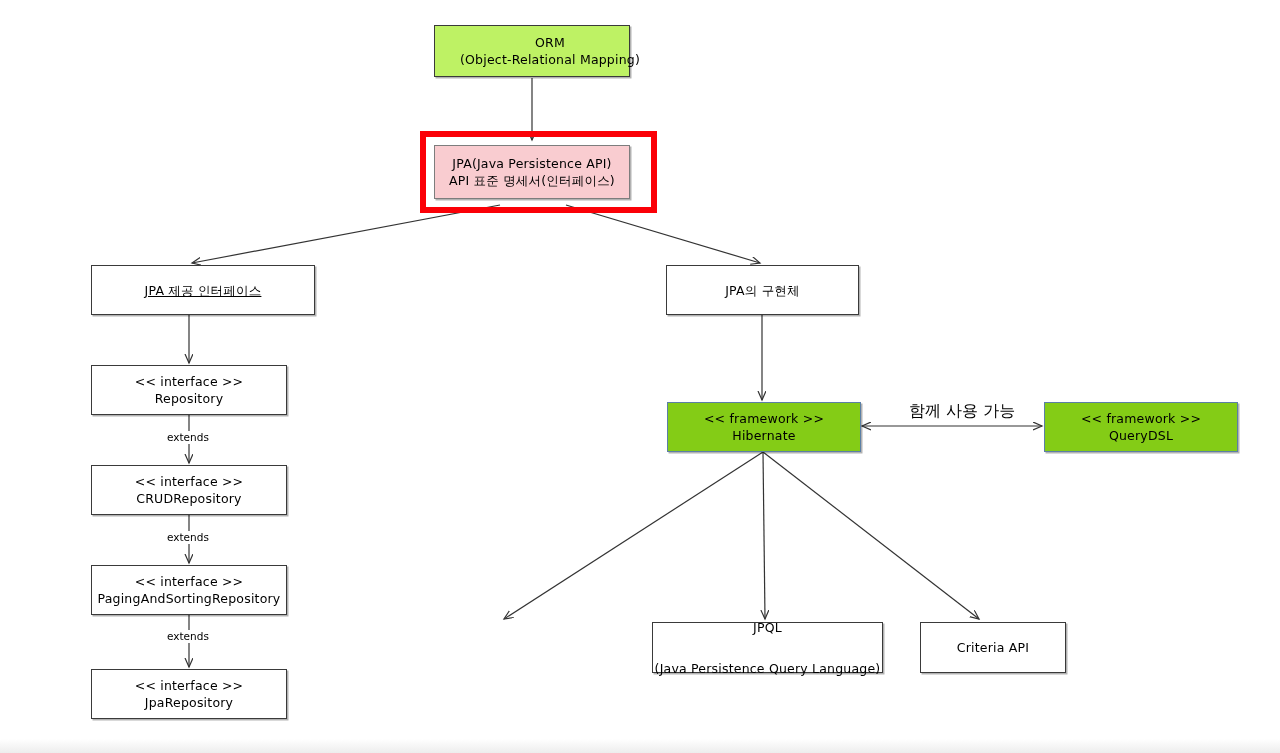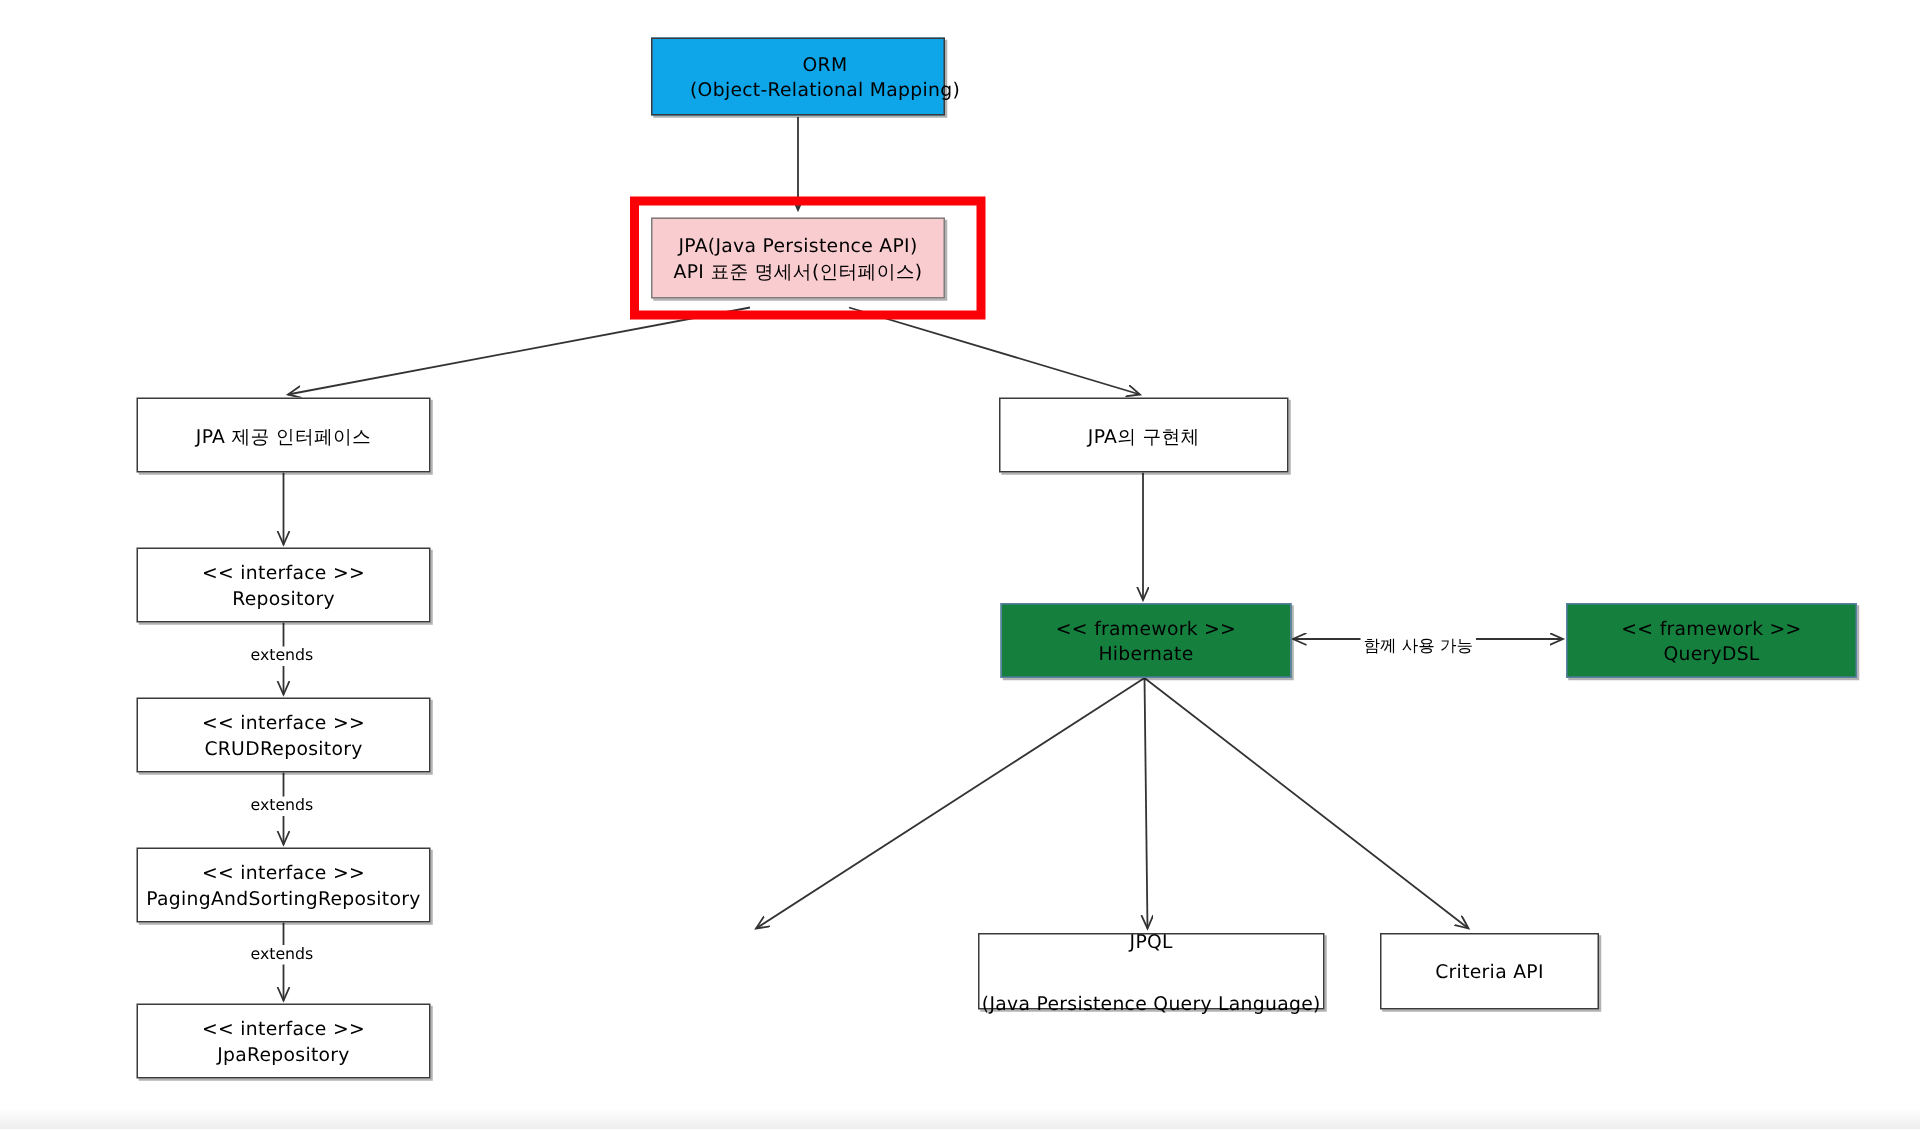--- a/index.html
+++ b/index.html
@@ -33,43 +33,42 @@
     justify-content: center;
     text-align: center;
     color: #000000;
     font-size: 12.5px;
     line-height: 17px;
     letter-spacing: 0.2px;
     box-shadow: 1.5px 1.5px 0 rgba(0,0,0,0.30);
     z-index: 3;
   }
   .node .ln { display: block; white-space: nowrap; }
-  .fill-gray  { background: #0ea5e9; padding-left: 36px; }
+  .fill-gray  { background: #bef264; padding-left: 36px; }
   .fill-pink  { background: #f9ccd0; border-color: #7d7d7d; }
-  .fill-blue  { background: #15803d; border-color: #5b7fa6; }
+  .fill-blue  { background: #84cc16; border-color: #5b7fa6; }
   .highlight-box {
     position: absolute;
     box-sizing: border-box;
     border: 6px solid #fb0007;
     background: transparent;
     z-index: 2;
   }
   .edge-label {
     position: absolute;
     color: #000000;
     font-size: 10.5px;
     line-height: 13px;
     white-space: nowrap;
     background: #ffffff;
     padding: 0 2px;
     z-index: 4;
   }
   .edge-label.big {
-    font-size: 11px;
-    margin-top: 20px;
+    font-size: 16px;
   }
   .bottom-strip {
     position: absolute;
     left: 0;
     bottom: 0;
     width: 1280px;
     height: 14px;
     background: linear-gradient(to bottom, #ffffff 0%, #f4f4f4 60%, #ededed 100%);
     z-index: 1;
   }
@@ -116,21 +115,21 @@
     <span class="ln">(Object-Relational Mapping)</span>
   </div>
 
   <div class="highlight-box" style="left:420px; top:131px; width:237px; height:82px;"></div>
 
   <div class="node fill-pink" style="left:434px; top:145px; width:196px; height:54px;align-items:center;">
     <span class="ln">JPA(Java Persistence API)</span>
     <span class="ln">API 표준 명세서(인터페이스)</span>
   </div>
 
-  <div class="node" style="left:91px; top:265px; width:196px; height:50px;">
+  <div class="node" style="left:91px; top:265px; width:224px; height:50px;text-decoration:underline;">
     <span class="ln">JPA 제공 인터페이스</span>
   </div>
 
   <div class="node" style="left:666px; top:265px; width:193px; height:50px;">
     <span class="ln">JPA의 구현체</span>
   </div>
 
   <div class="node" style="left:91px; top:365px; width:196px; height:50px;">
     <span class="ln">&lt;&lt; interface &gt;&gt;</span>
     <span class="ln">Repository</span>

